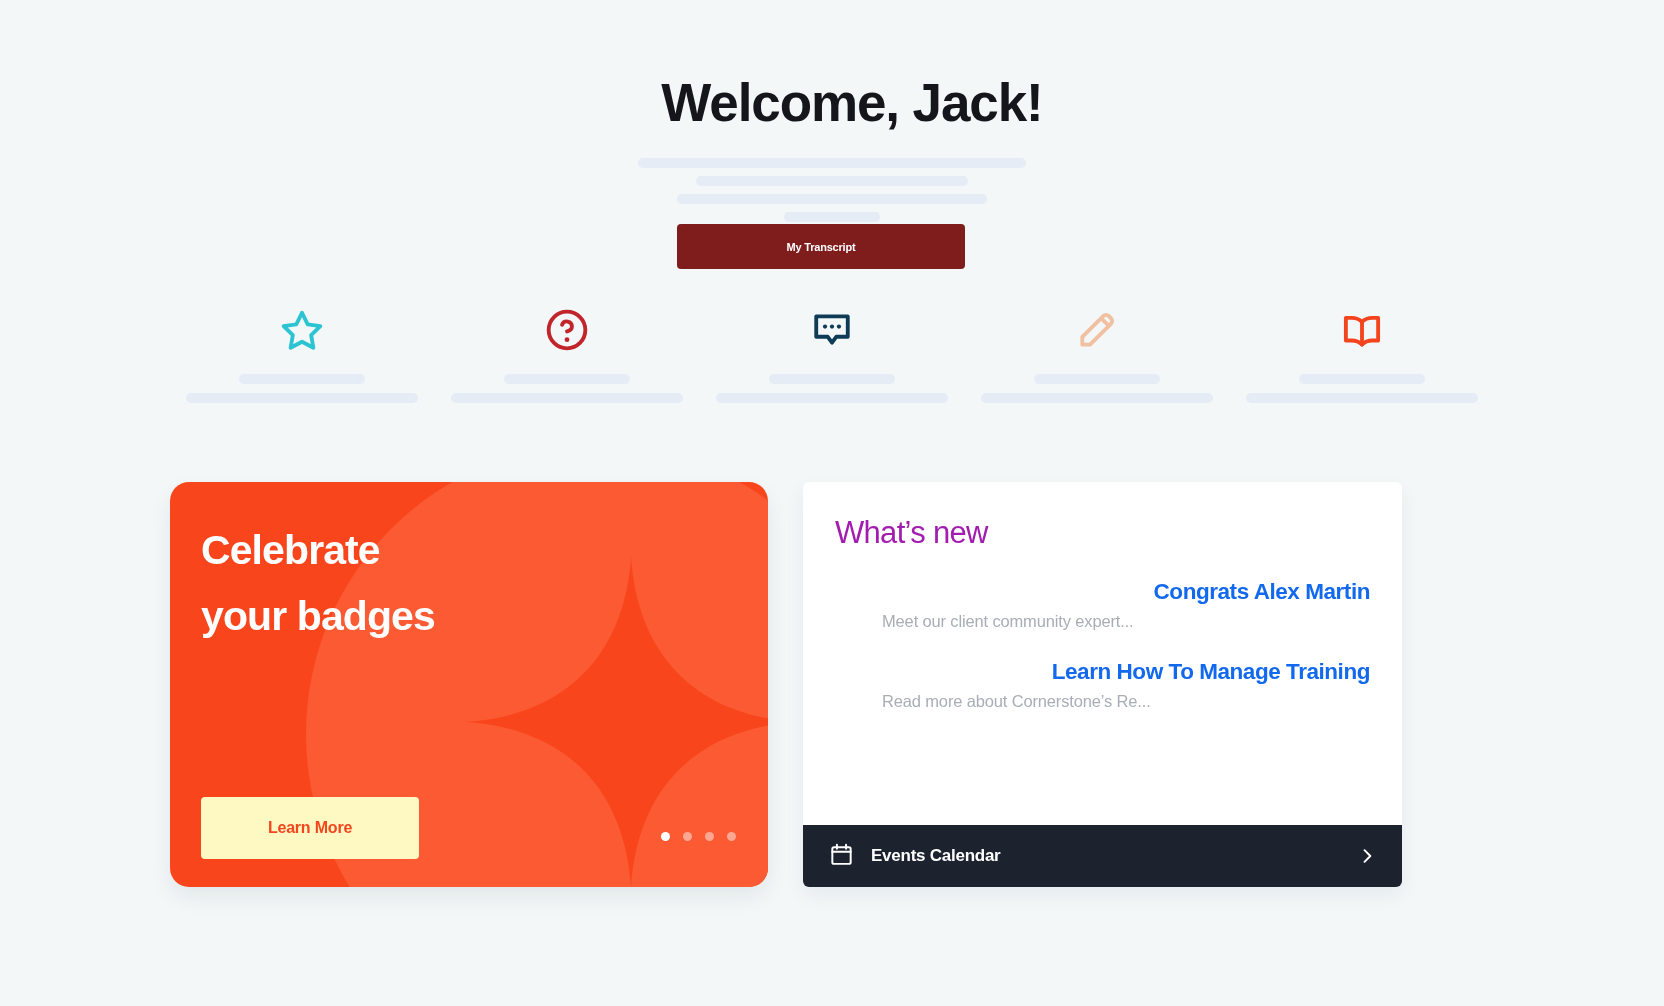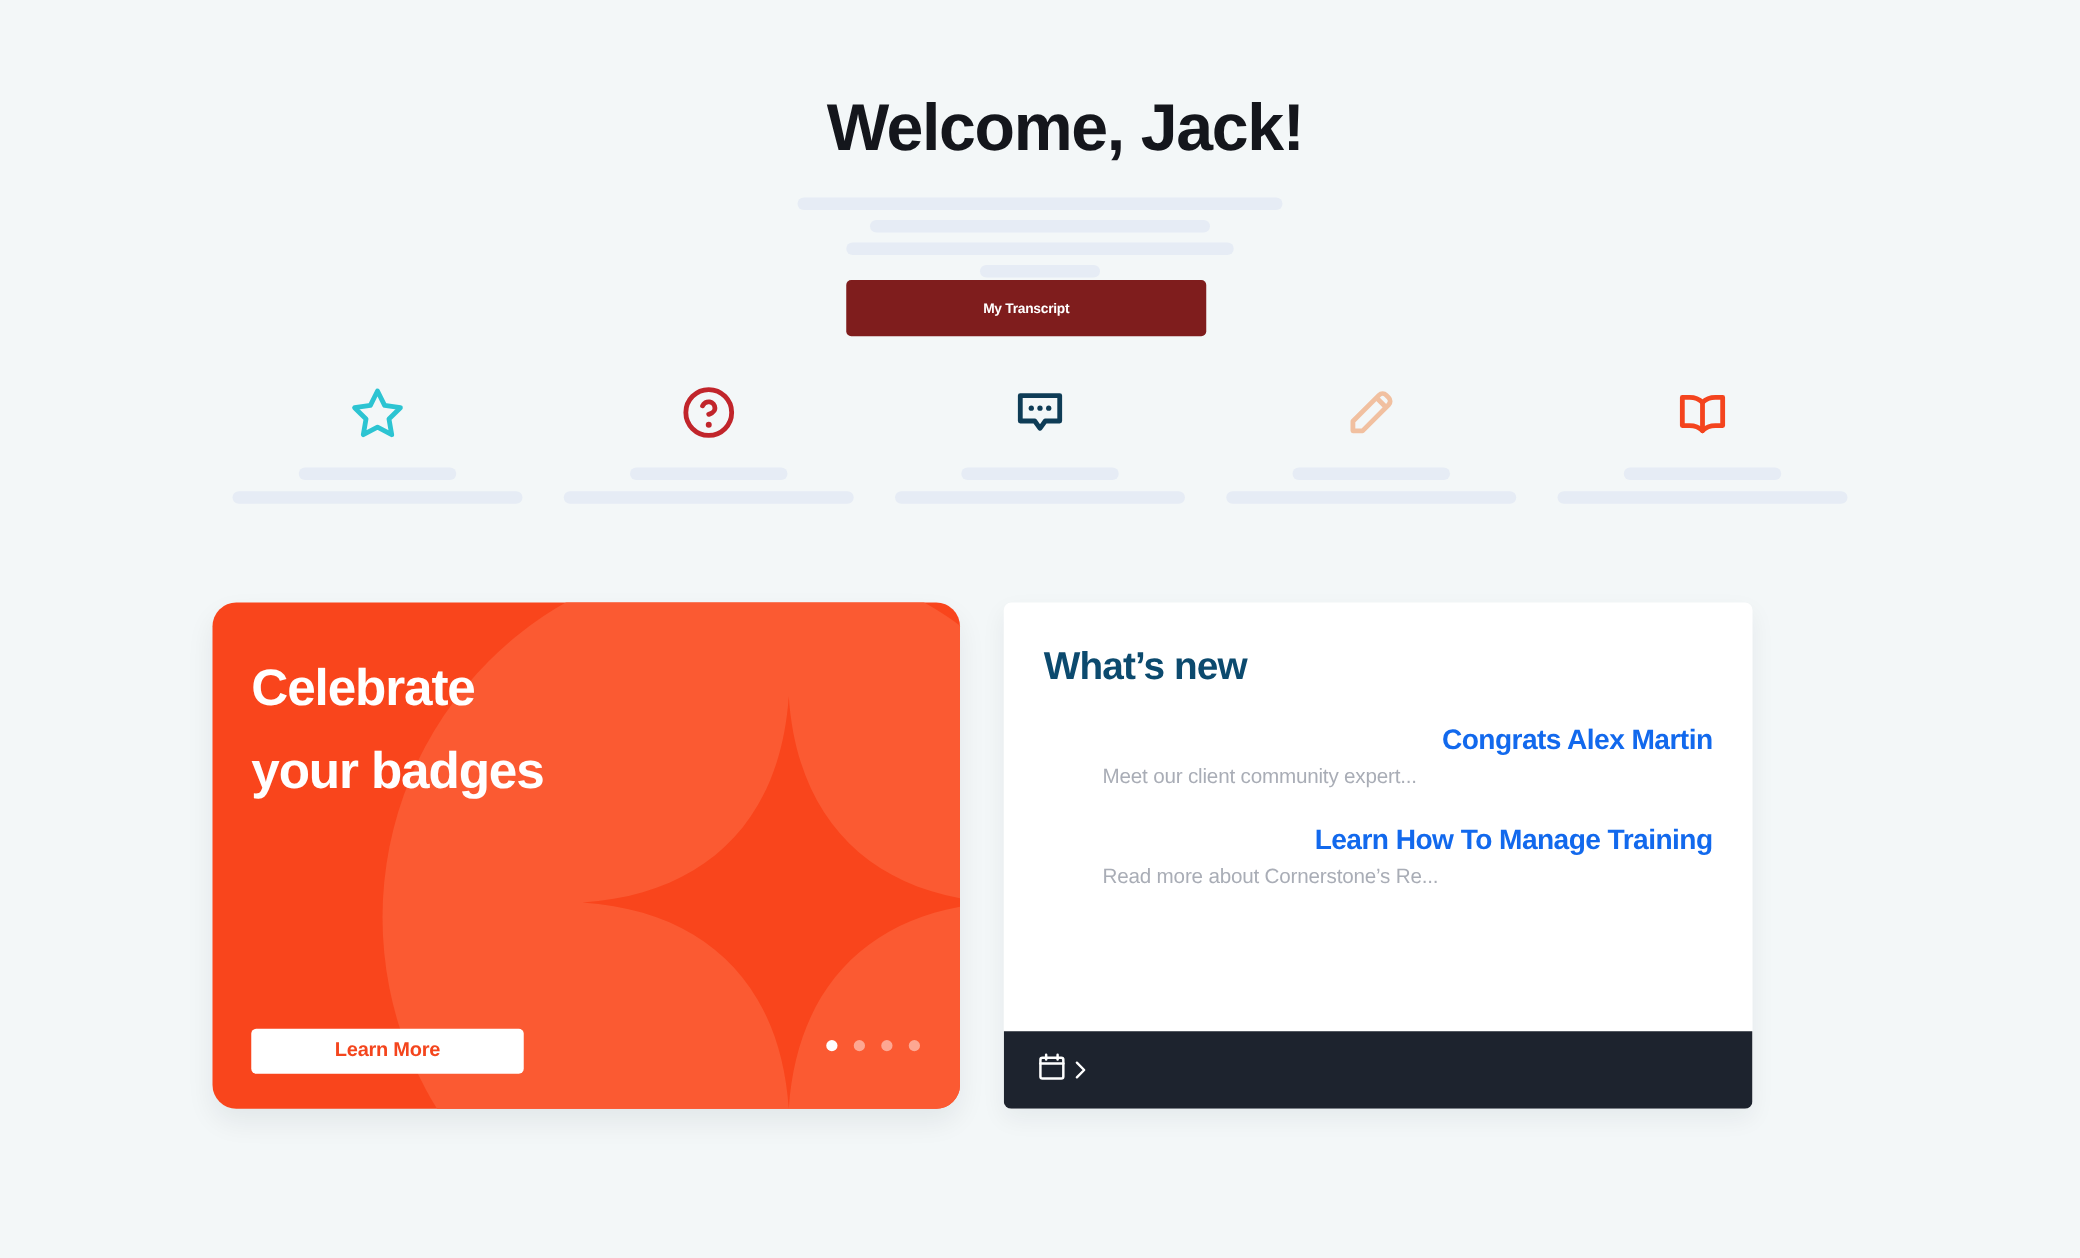--- a/index.html
+++ b/index.html
@@ -141,22 +141,22 @@
     font-weight: 700;
     color: #ffffff;
     letter-spacing: -0.9px;
   }
   .hero-text span { display: block; }
   .learn-more-btn {
     position: absolute;
     left: 31px;
     bottom: 28px;
     width: 218px;
-    height: 36px;
-    background: #ffffff;
+    height: 62px;
+    background: #fef9c3;
     color: #f4451d;
     border: none;
     border-radius: 4px;
     font-family: "Liberation Sans", sans-serif;
     font-size: 16px;
     font-weight: 700;
     letter-spacing: -0.2px;
     cursor: pointer;
   }
   .dots {
@@ -189,23 +189,23 @@
     box-shadow: 0 8px 20px rgba(20,30,45,0.06);
     display: flex;
     flex-direction: column;
   }
   .news-body {
     flex: 1 1 auto;
     padding: 33px 32px 0 32px;
   }
   .news-title {
     font-size: 31px;
-    font-weight: 700;
+    font-weight: 400;
     letter-spacing: -0.7px;
-    color: #0c4a6e;
+    color: #a21caf;
   }
   .news-list { margin-top: 28px; }
   .news-item { margin-bottom: 28px; }
   .news-link {
     display: block;
     font-size: 22.5px;
     font-weight: 700;
     letter-spacing: -0.45px;
     color: #1269ed;
     text-decoration: none;
@@ -365,20 +365,21 @@
 
     <div class="events-bar">
       <span>
         <svg width="25" height="25" viewBox="0 0 24 24" fill="none" stroke="#ffffff" stroke-width="1.9" stroke-linecap="round" stroke-linejoin="round">
           <rect x="3.2" y="5" width="17.6" height="16" rx="1.6"></rect>
           <line x1="7.6" y1="2.6" x2="7.6" y2="6.4"></line>
           <line x1="16.4" y1="2.6" x2="16.4" y2="6.4"></line>
           <line x1="3.2" y1="9.4" x2="20.8" y2="9.4"></line>
         </svg>
       </span>
+      <span class="events-label">Events Calendar</span>
       <span class="chev">
         <svg width="20" height="20" viewBox="0 0 24 24" fill="none" stroke="#ffffff" stroke-width="2.3" stroke-linecap="round" stroke-linejoin="round">
           <polyline points="9 5 16 12 9 19"></polyline>
         </svg>
       </span>
     </div>
   </div>
 
 </div>
 

